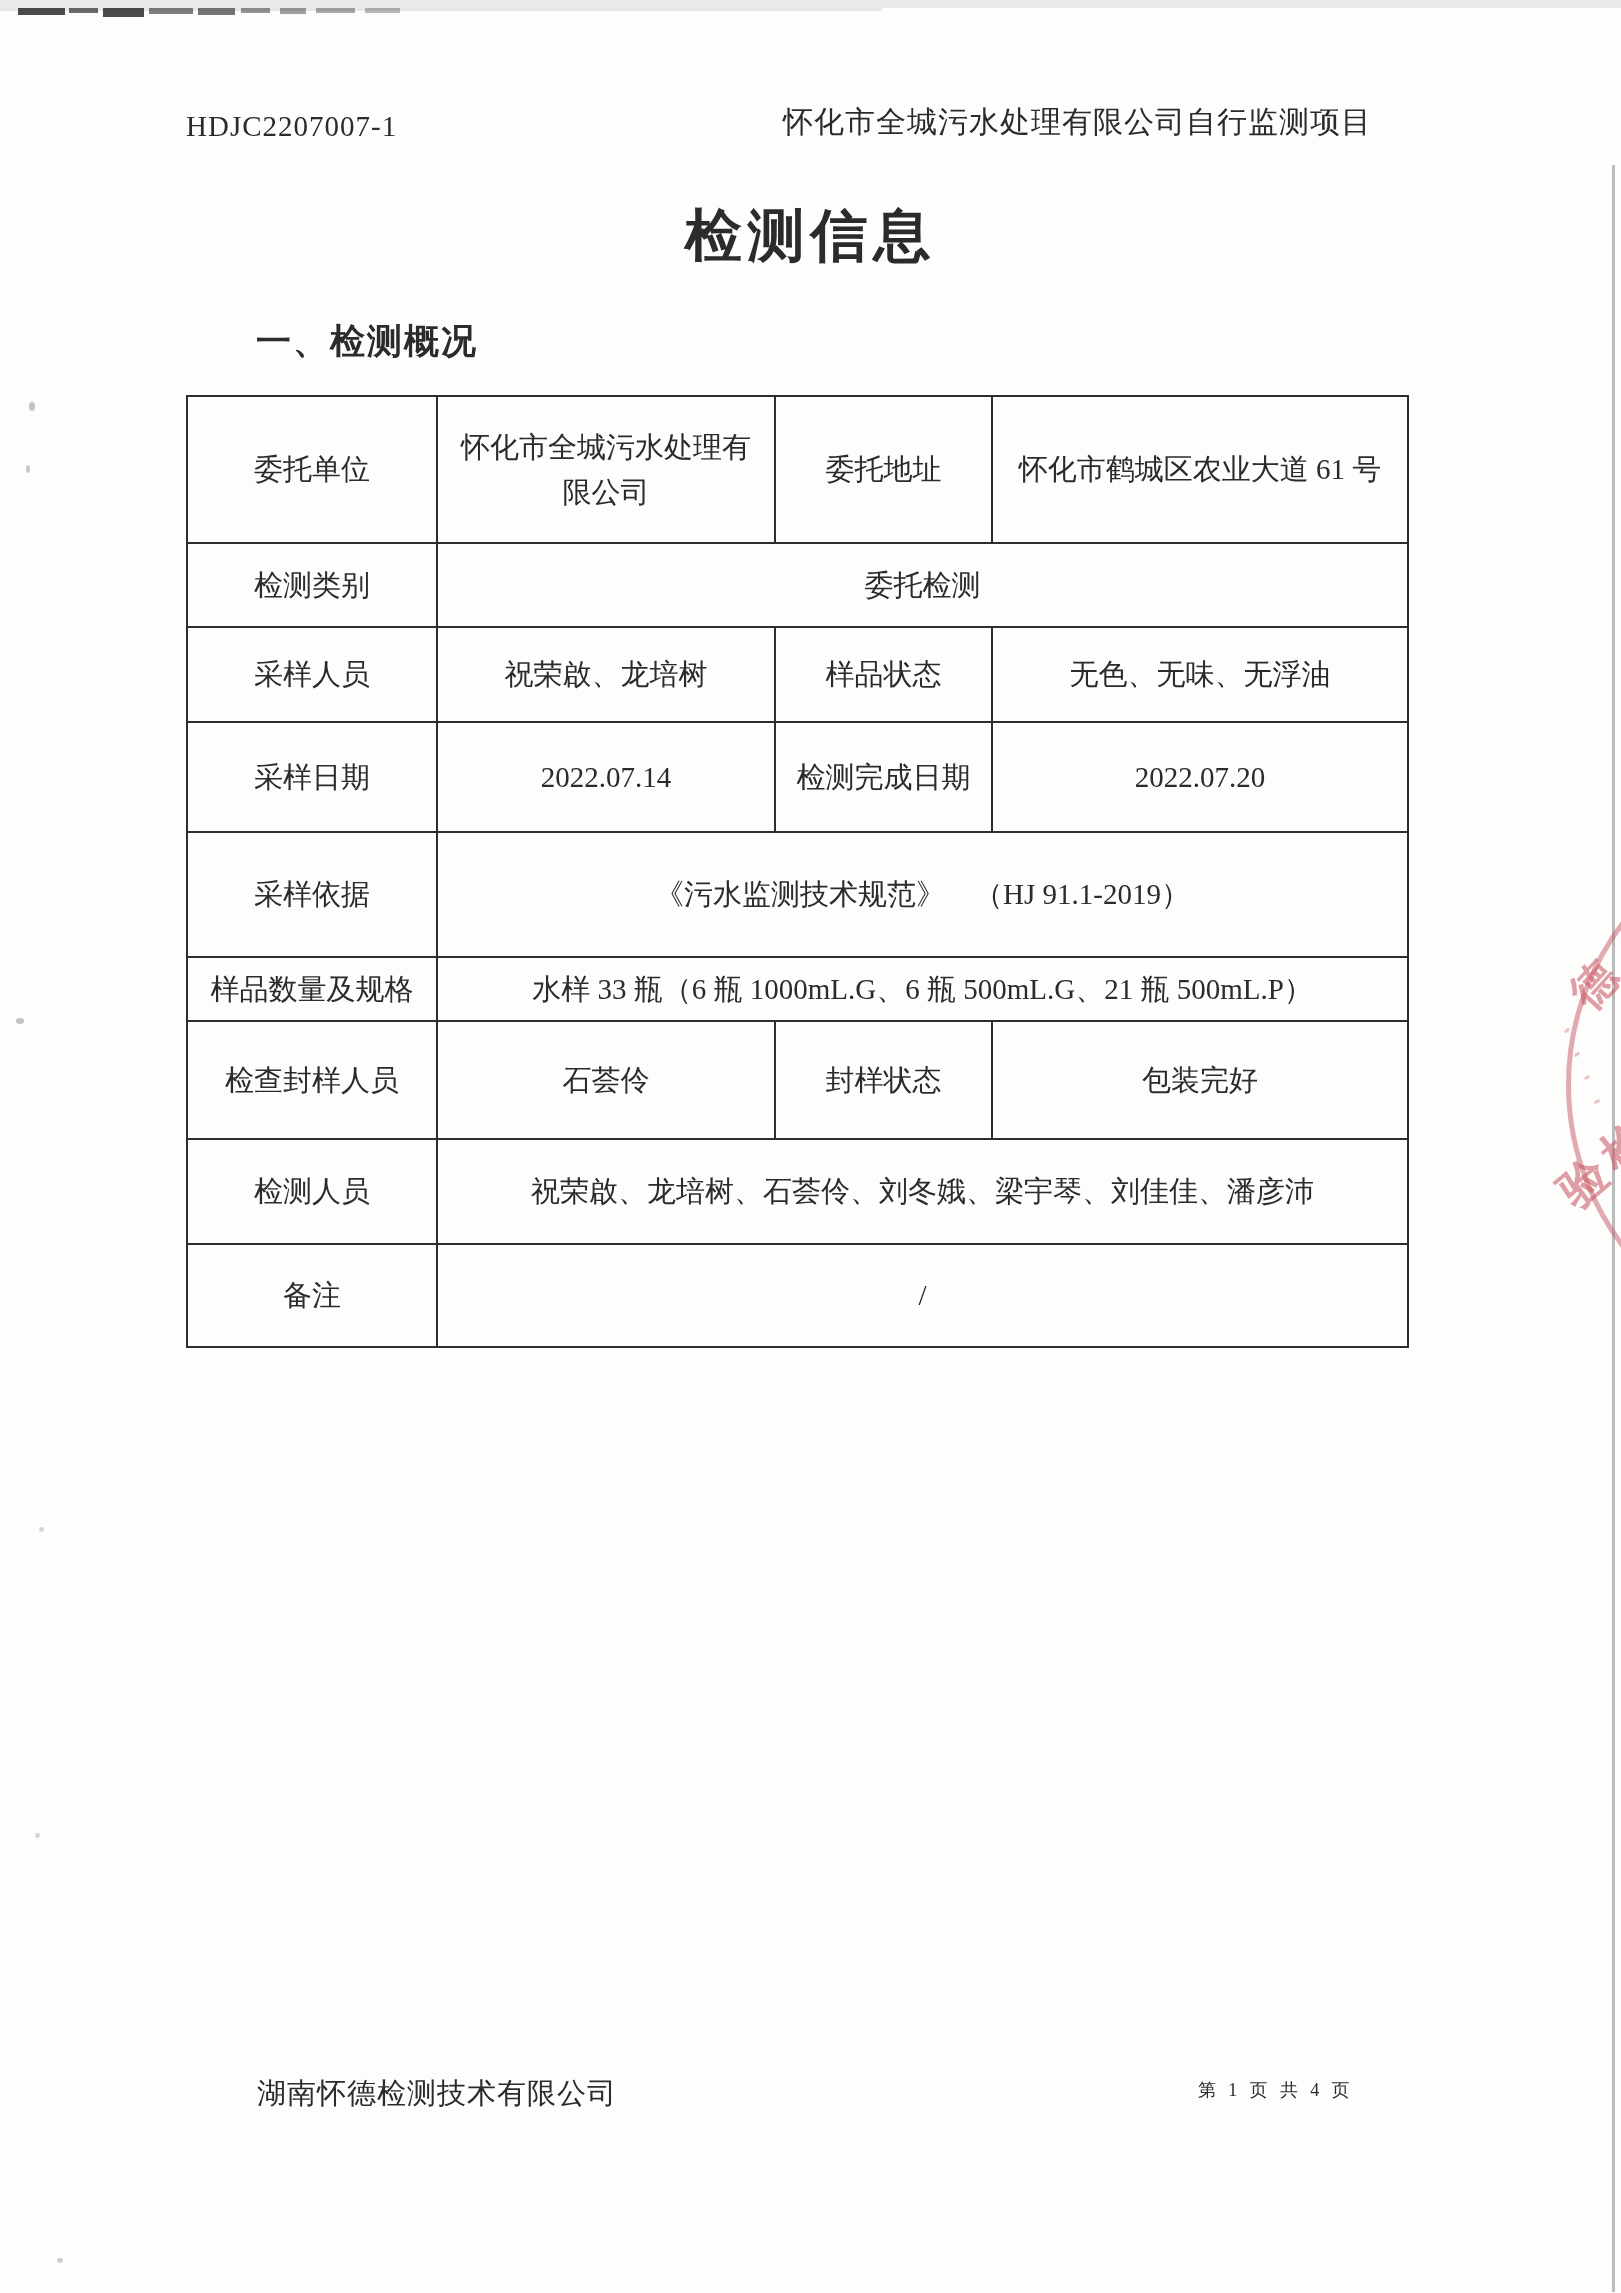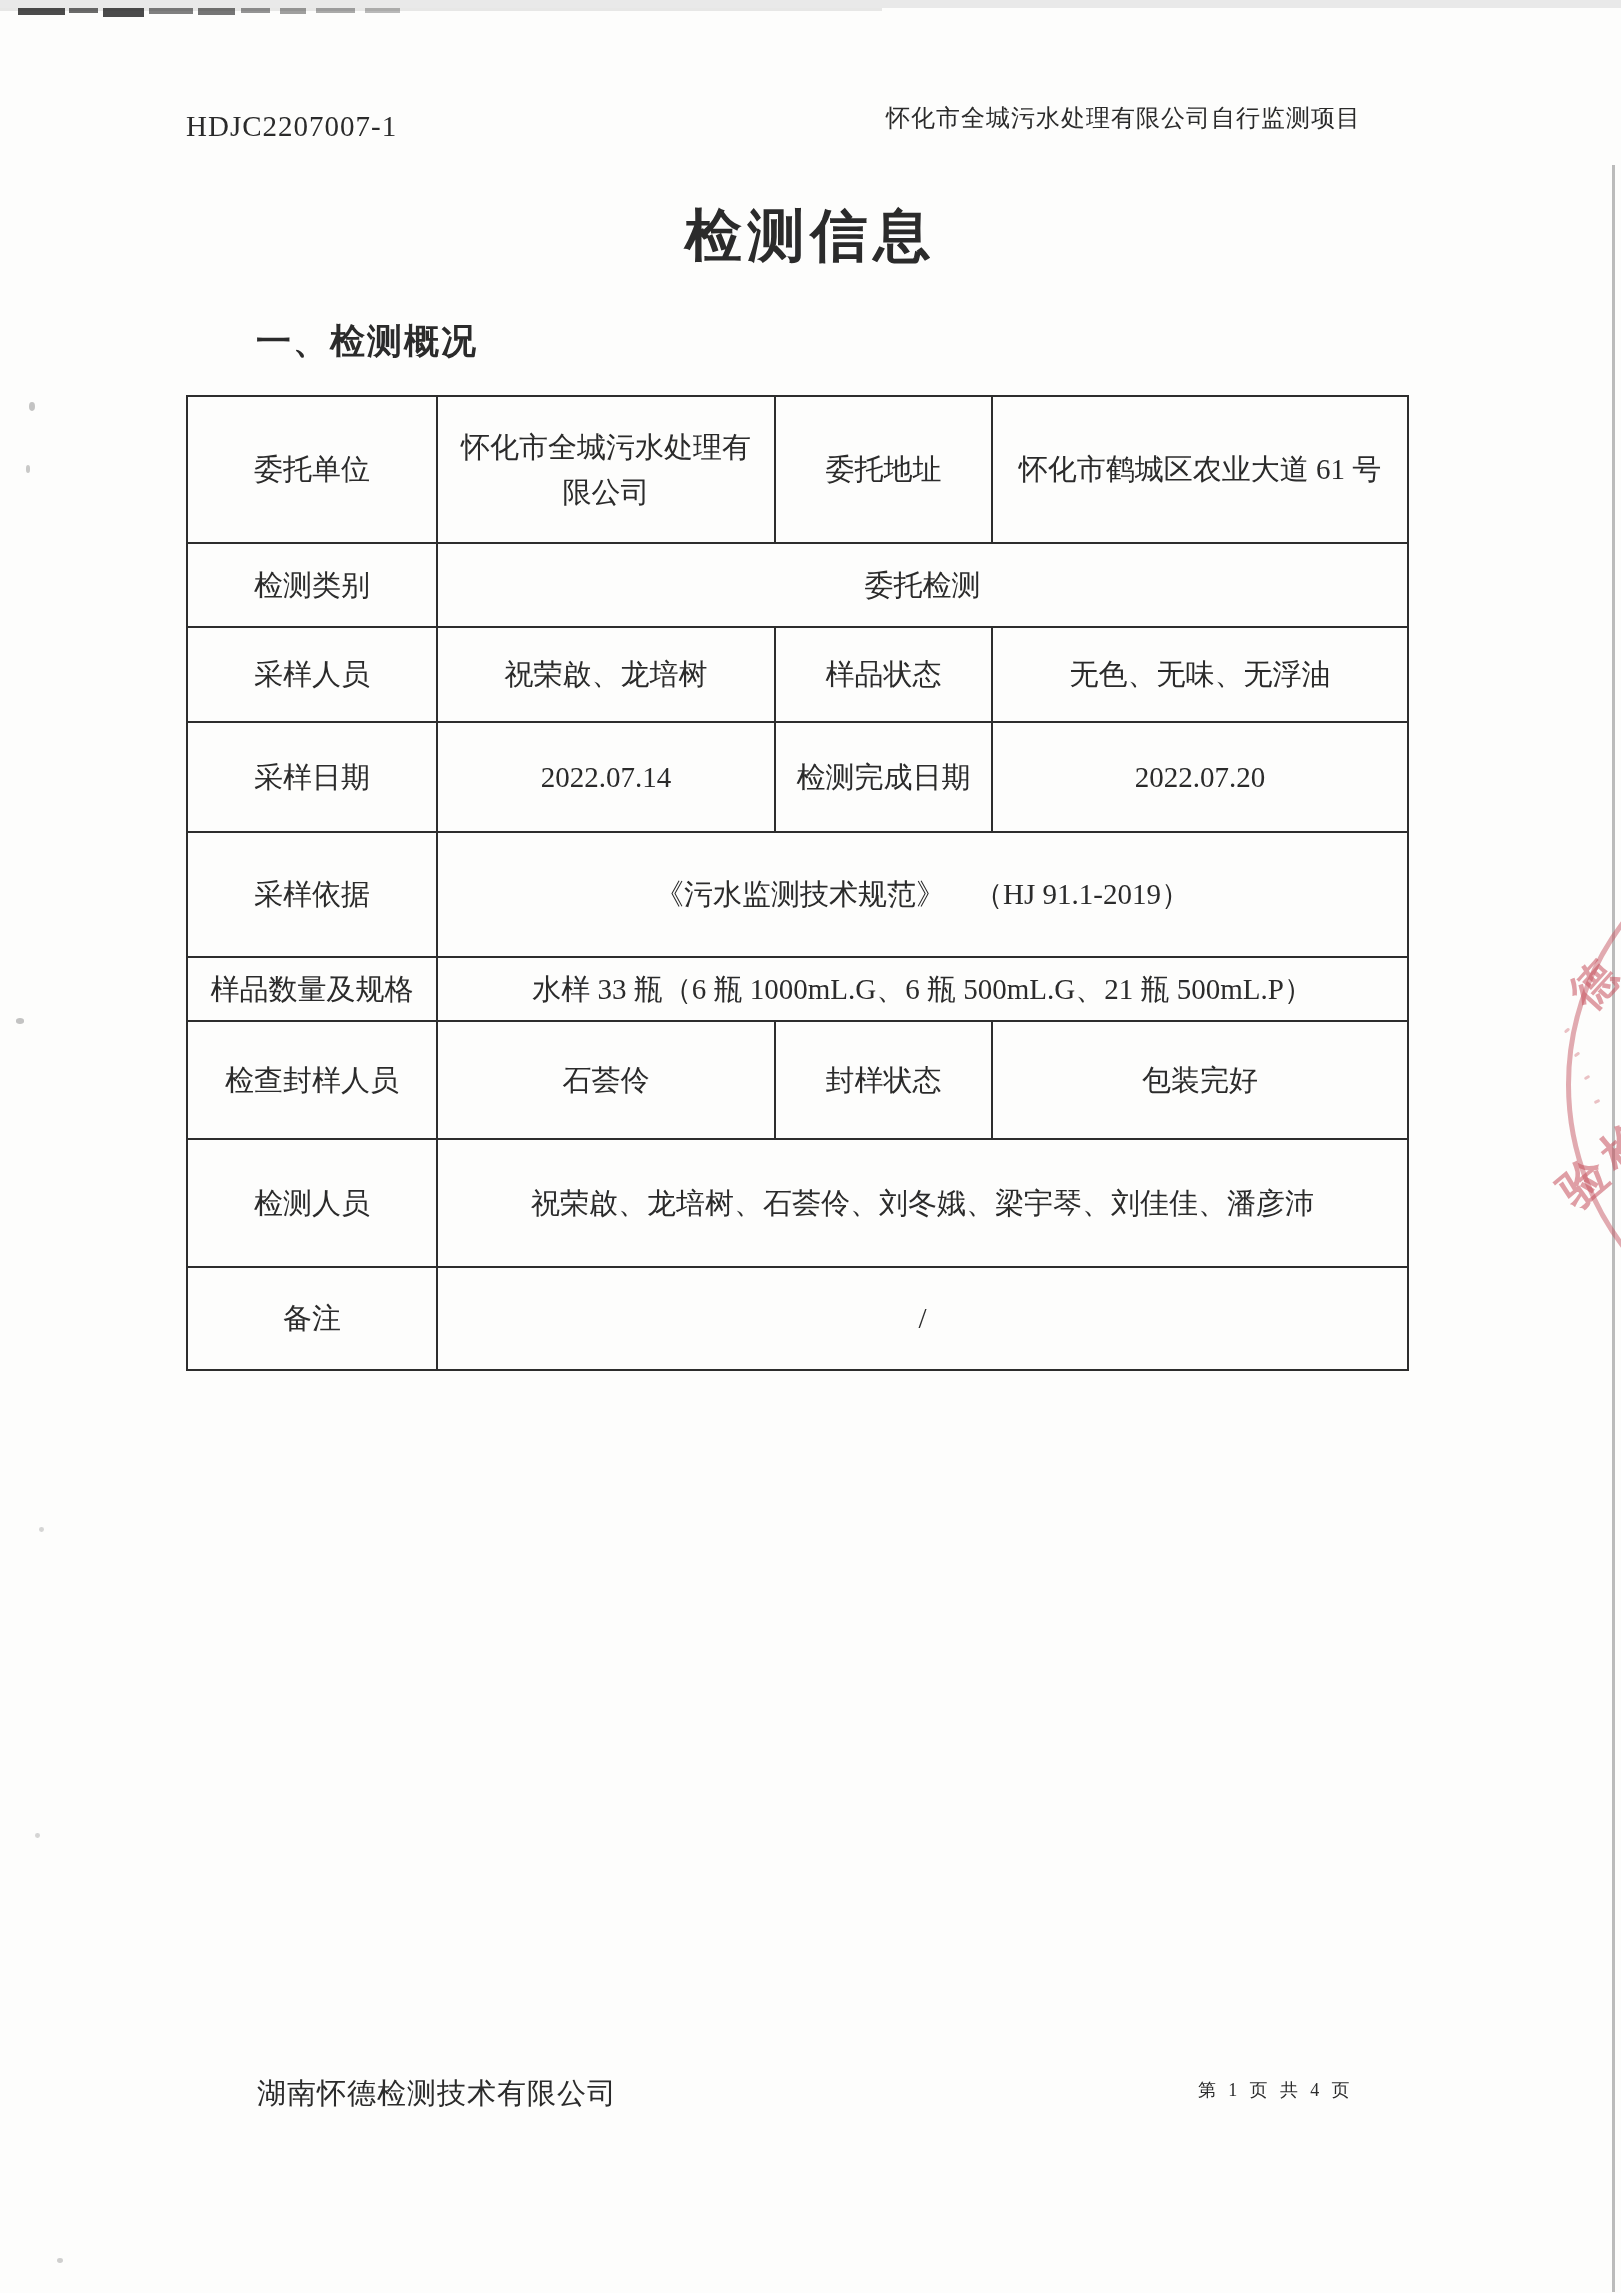--- a/index.html
+++ b/index.html
@@ -10,22 +10,22 @@
     background:#fdfdfc;
     overflow:hidden;
     font-family:"Liberation Serif","DejaVu Serif",serif;
     color:#2b2b2b;
   }
   .header-left{
     position:absolute;left:186px;top:102px;
     font-size:29px;letter-spacing:1px;
   }
   .header-right{
-    position:absolute;right:260px;top:94px;
-    font-size:24px;letter-spacing:1px;
+    position:absolute;right:249px;top:94px;
+    font-size:30px;letter-spacing:1px;
   }
   .doc-title{
     position:absolute;left:0;right:0;top:190px;
     text-align:center;
     font-size:57px;font-weight:bold;letter-spacing:5.9px;
   }
   .section-heading{
     position:absolute;left:256px;top:310px;
     font-size:35px;font-weight:bold;letter-spacing:2px;
   }
@@ -153,21 +153,21 @@
       <tr style="height:64px">
         <td>样品数量及规格</td>
         <td colspan="3" class="ta-left">水样 33 瓶（6 瓶 1000mL.G、6 瓶 500mL.G、21 瓶 500mL.P）</td>
       </tr>
       <tr style="height:118px">
         <td>检查封样人员</td>
         <td>石荟伶</td>
         <td>封样状态</td>
         <td>包装完好</td>
       </tr>
-      <tr style="height:128px">
+      <tr style="height:105px">
         <td>检测人员</td>
         <td colspan="3">祝荣啟、龙培树、石荟伶、刘冬娥、梁宇琴、刘佳佳、潘彦沛</td>
       </tr>
       <tr style="height:103px">
         <td>备注</td>
         <td colspan="3">/</td>
       </tr>
     </tbody>
   </table>
 

